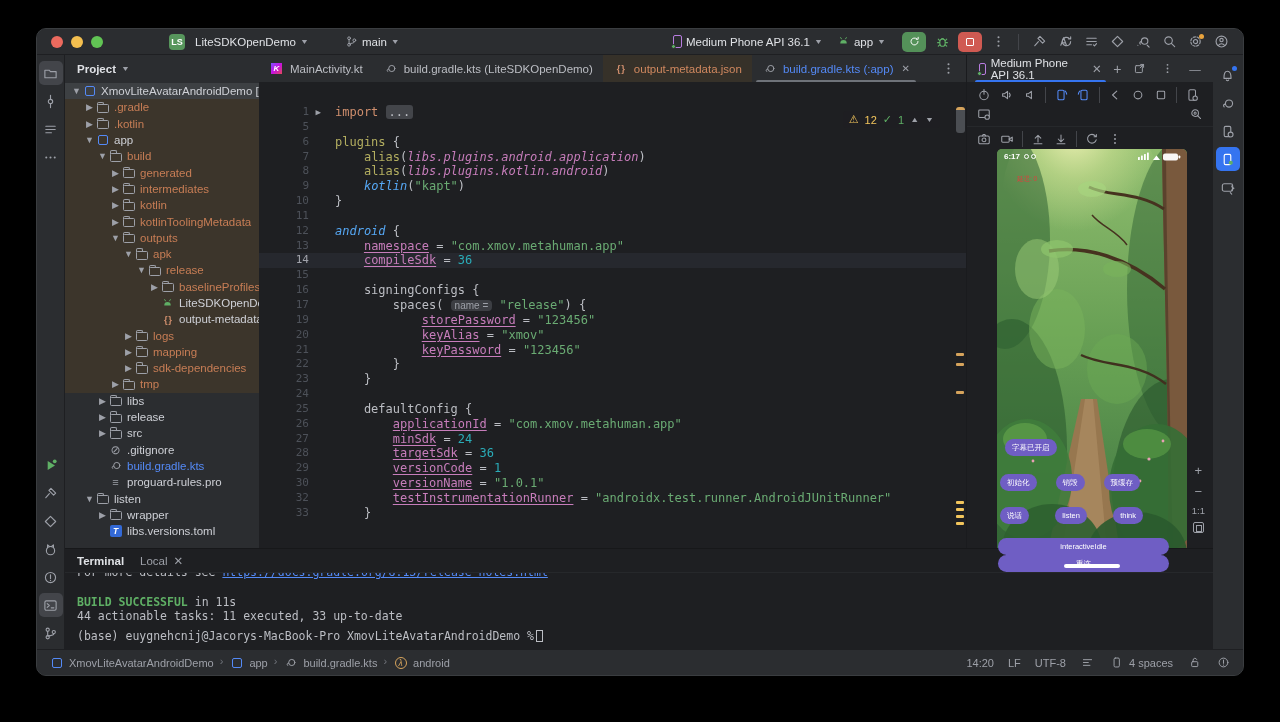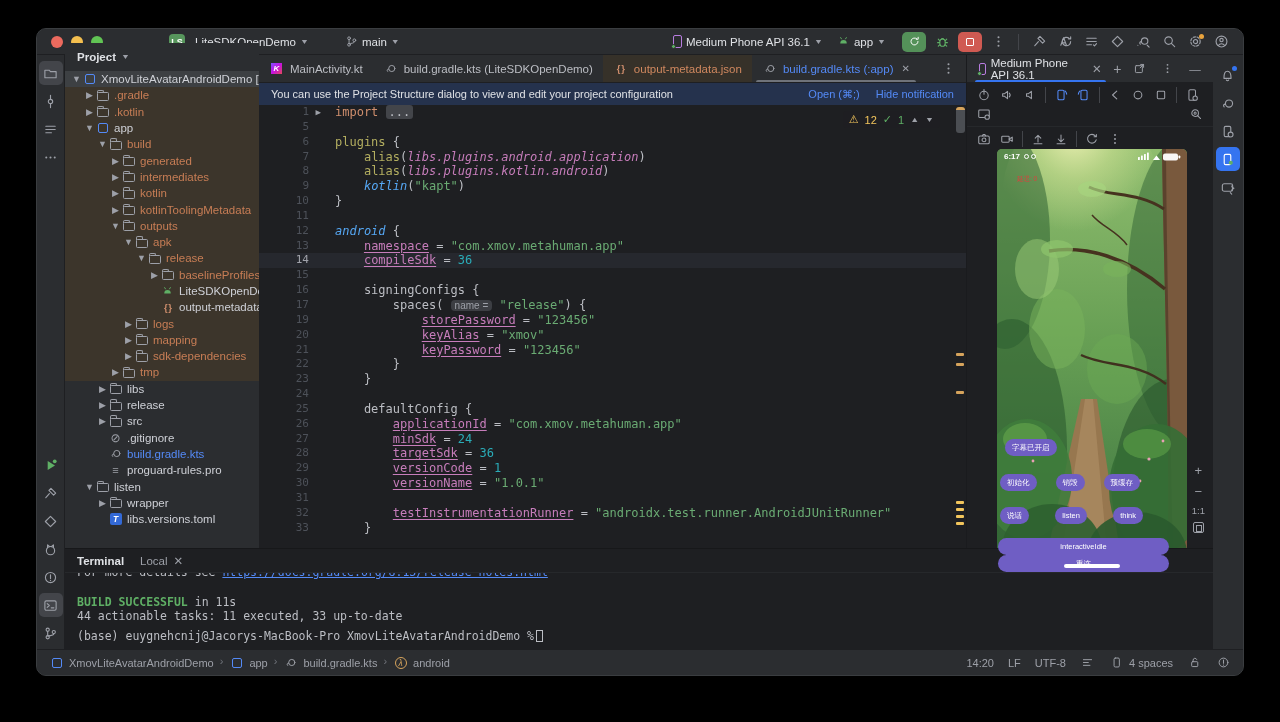--- a/index.html
+++ b/index.html
@@ -22,21 +22,21 @@
 .badge-dot{position:absolute;width:5px;height:5px;border-radius:50%;top:3px;right:3px}
 .sep-v{width:1px;height:16px;background:#43454a;margin:0 6px}
 
 .stripe-l{position:absolute;left:0;top:26px;bottom:26px;width:28px;background:#2b2d30;border-right:1px solid #1e1f22;display:flex;flex-direction:column;align-items:center;padding-top:6px}
 .stripe-r{position:absolute;right:0;top:26px;bottom:26px;width:32px;background:#2b2d30;border-left:1px solid #1e1f22;display:flex;flex-direction:column;align-items:center;padding-top:8px}
 .sbtn{width:24px;height:24px;border-radius:5px;display:flex;align-items:center;justify-content:center;margin-bottom:4px;position:relative}
 .sbtn.active{background:#43454a}
 .sbtn.active-blue{background:#3574f0}
 .stretch{flex:1}
 
-.project{position:absolute;left:28px;top:14px;width:194px;height:493px;background:#2b2d30;overflow:hidden}
+.project{position:absolute;left:28px;top:26px;width:194px;height:493px;background:#2b2d30;overflow:hidden}
 .proj-head{height:28px;display:flex;align-items:center;padding-left:12px;gap:5px;font-size:11.5px;font-weight:bold;color:#dfe1e5}
 .tree{font-size:11.5px}
 .trow{height:16.3px;display:flex;align-items:center;white-space:nowrap;overflow:hidden}
 .trow .tchev{width:11px;text-align:center;color:#9da0a8;font-size:9px;flex:none}
 .trow .lbl{margin-left:4px}
 .bg-sel{background:#3d4043}
 .bg-excl{background:#3c352b}
 .t-white{color:#ced0d6}.t-orange{color:#c77d55}.t-blue{color:#548af7}
 
 .ic{display:inline-flex;align-items:center;justify-content:center;flex:none;width:15px;height:15px;font-style:normal}
@@ -651,27 +651,20 @@
         <span class="tab-kebab">
           <span class="ic">
             <svg class="i" viewBox="0 0 16 16" width="15" height="15" fill="none" stroke="#9da0a8" stroke-width="1.2" stroke-linecap="round" stroke-linejoin="round">
               <circle cx="8" cy="3.5" r="1.1" fill="#9da0a8" stroke="none"></circle>
               <circle cx="8" cy="8" r="1.1" fill="#9da0a8" stroke="none"></circle>
               <circle cx="8" cy="12.5" r="1.1" fill="#9da0a8" stroke="none"></circle>
             </svg>
           </span>
         </span>
       </div>
-    <div class="banner">
-      <span>You can use the Project Structure dialog to view and edit your project configuration</span>
-      <span class="links">
-        <a>Open (⌘;)</a>
-        <a>Hide notification</a>
-      </span>
-    </div>
     <div class="inspect">
       <span class="warn">⚠</span>
         <span class="warn">12</span>
       <span class="ok">✓</span>
         <span class="ok">1</span>
       <span class="chev">▲</span>
       <span class="chev">▼</span>
     </div>
     <div class="code" id="code">
         <div class="cline"><span class="gut">1<span class="fold">▶</span></span><span class="ctext"><span class="kw">import</span><span class="pl"> </span><span class="chip">...</span></span></div>
@@ -693,21 +686,20 @@
         <div class="cline"><span class="gut">21</span><span class="ctext"><span class="pl">            </span><span class="prop">keyPassword</span><span class="pl"> = </span><span class="str">"123456"</span></span></div>
         <div class="cline"><span class="gut">22</span><span class="ctext"><span class="pl">        }</span></span></div>
         <div class="cline"><span class="gut">23</span><span class="ctext"><span class="pl">    }</span></span></div>
         <div class="cline"><span class="gut">24</span><span class="ctext"></span></div>
         <div class="cline"><span class="gut">25</span><span class="ctext"><span class="pl">    defaultConfig {</span></span></div>
         <div class="cline"><span class="gut">26</span><span class="ctext"><span class="pl">        </span><span class="prop">applicationId</span><span class="pl"> = </span><span class="str">"com.xmov.metahuman.app"</span></span></div>
         <div class="cline"><span class="gut">27</span><span class="ctext"><span class="pl">        </span><span class="prop">minSdk</span><span class="pl"> = </span><span class="num">24</span></span></div>
         <div class="cline"><span class="gut">28</span><span class="ctext"><span class="pl">        </span><span class="prop">targetSdk</span><span class="pl"> = </span><span class="num">36</span></span></div>
         <div class="cline"><span class="gut">29</span><span class="ctext"><span class="pl">        </span><span class="prop">versionCode</span><span class="pl"> = </span><span class="num">1</span></span></div>
         <div class="cline"><span class="gut">30</span><span class="ctext"><span class="pl">        </span><span class="prop">versionName</span><span class="pl"> = </span><span class="str">"1.0.1"</span></span></div>
-        <div class="cline"><span class="gut">31</span><span class="ctext"></span></div>
         <div class="cline"><span class="gut">32</span><span class="ctext"><span class="pl">        </span><span class="prop">testInstrumentationRunner</span><span class="pl"> = </span><span class="str">"androidx.test.runner.AndroidJUnitRunner"</span></span></div>
         <div class="cline"><span class="gut">33</span><span class="ctext"><span class="pl">    }</span></span></div>
       </div>
     <div class="scrollcol">
       <div class="thumb"></div>
       <div class="mark" style="top:248px;background:#d5a35c"></div>
       <div class="mark" style="top:258px;background:#d5a35c"></div>
       <div class="mark" style="top:286px;background:#d5a35c"></div>
       <div class="mark" style="top:396px;background:#f2c55c"></div>
       <div class="mark" style="top:403px;background:#f2c55c"></div>

